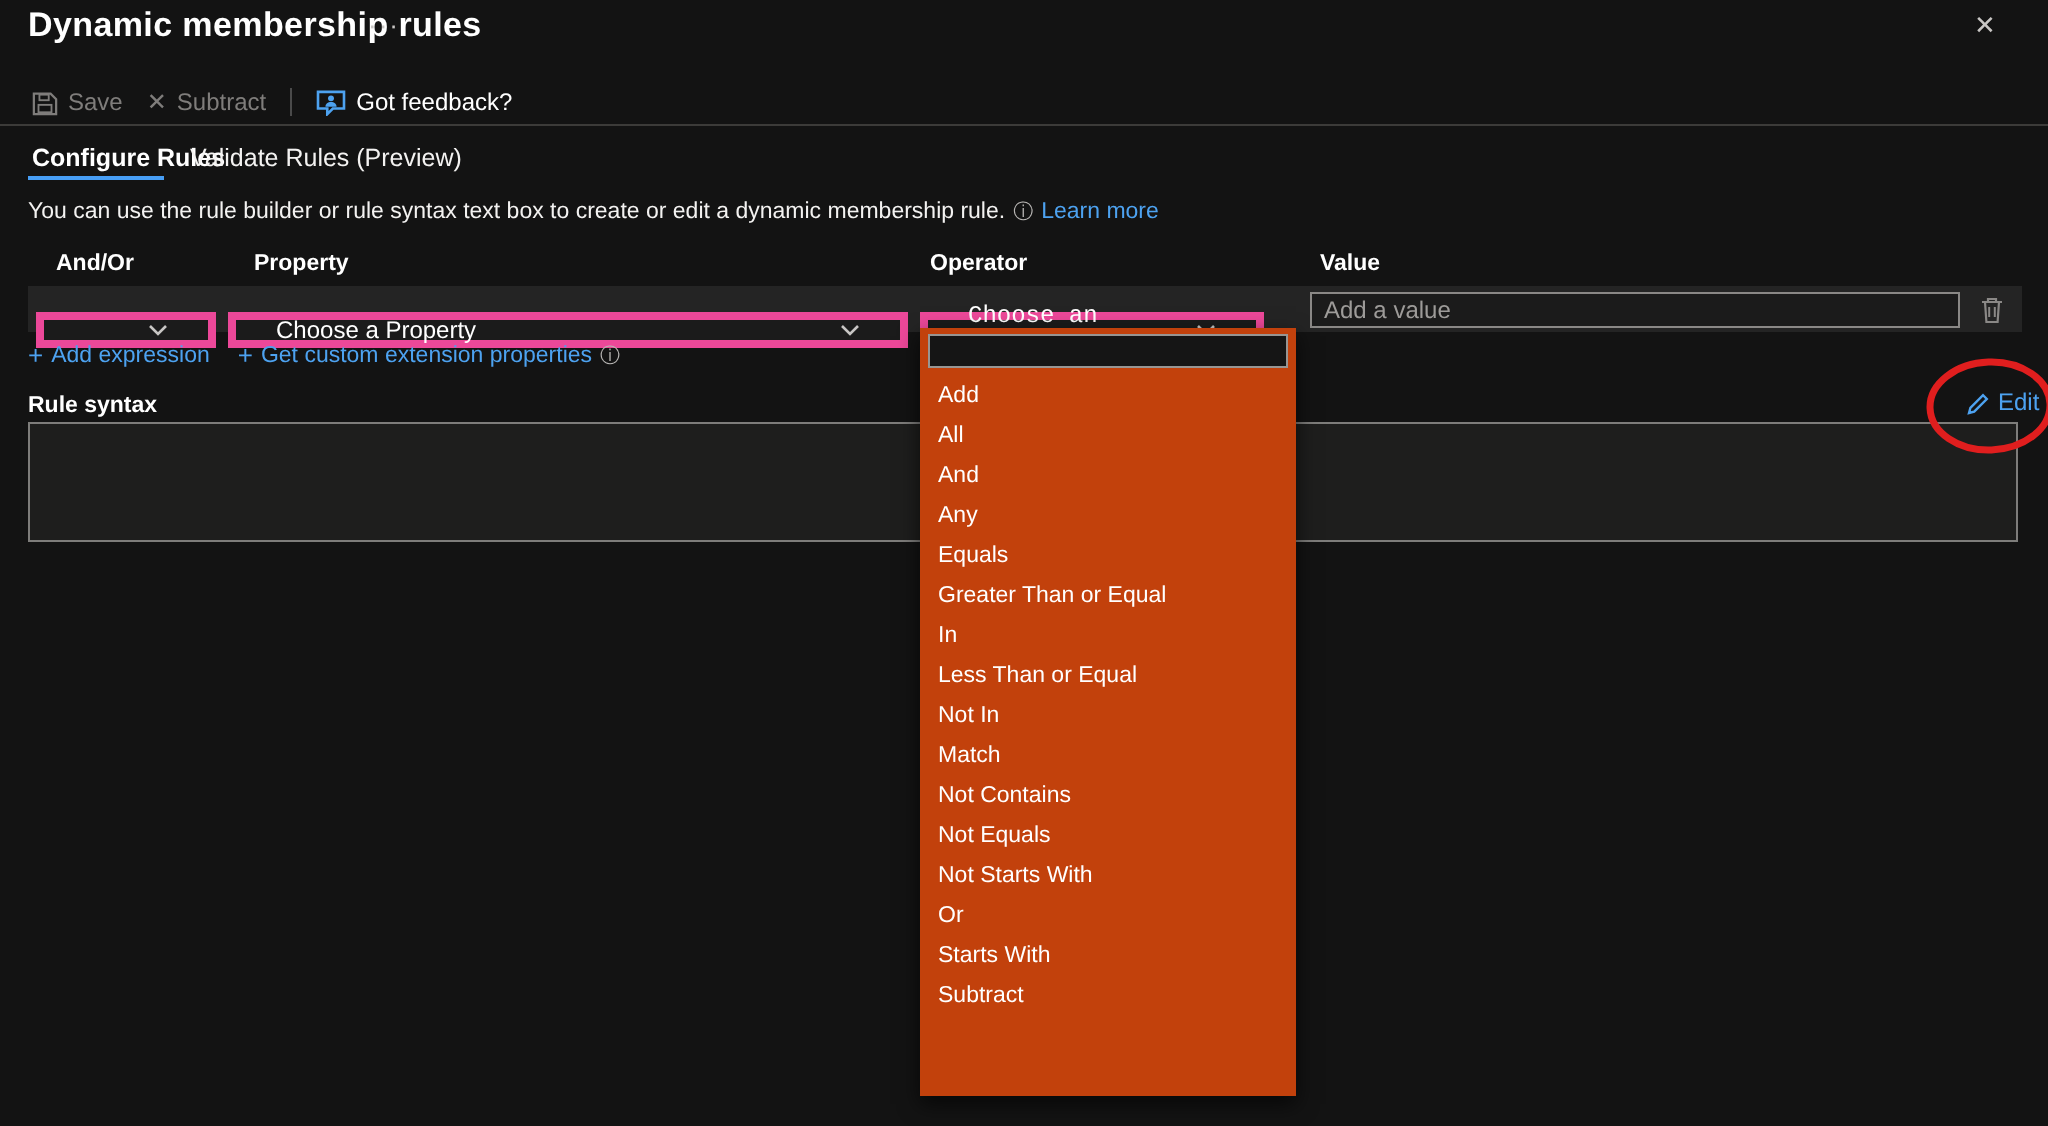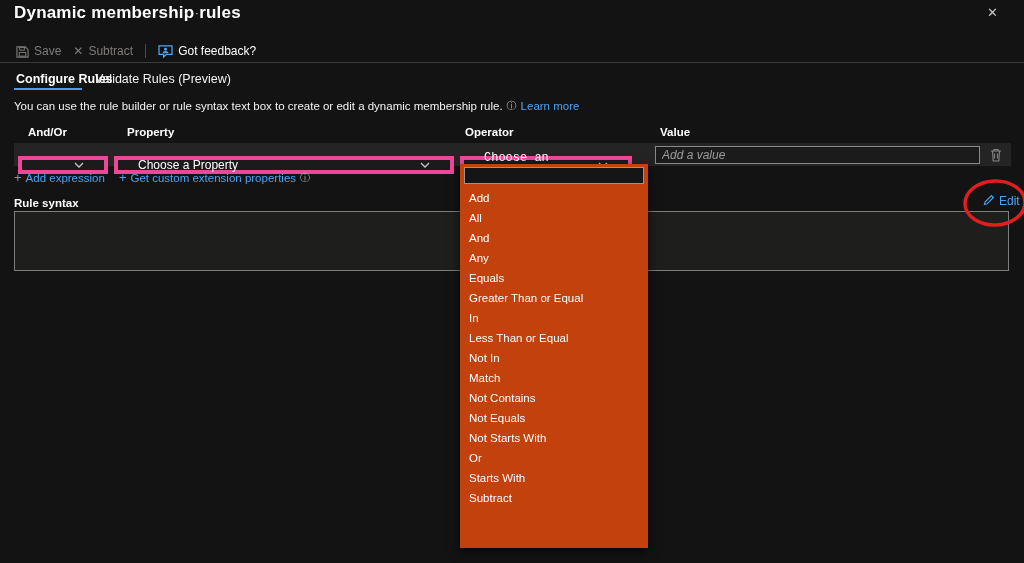--- a/index.html
+++ b/index.html
@@ -42,33 +42,33 @@
   .row-strip { left:14px; top:143px; width:997px; height:23px; background:#242424; }
   .ctrl {
     position:absolute; top:156px; height:18px; background:#1b1b1b;
     border:4px solid #ec4899; display:flex; align-items:center;
     font-size:12px; color:#ffffff; padding:0 20px; cursor:pointer;
   }
   .ctrl .chev { margin-left:auto; }
   .value-input {
     position:absolute; top:146px; left:655px; width:325px; height:18px;
     background:#1b1b1b; border:1px solid #8a8886; color:#ffffff;
-    font-size:12px; padding:0 6px; font-family:"Liberation Sans","DejaVu Sans",sans-serif;font-style:italic;
+    font-size:12px; padding:0 6px; font-family:"Liberation Sans","DejaVu Sans",sans-serif;
   }
   .value-input::placeholder { color:#9d9b99; }
   .trash-btn { left:986px; top:146px; width:20px; height:18px; display:flex; align-items:center; justify-content:center; cursor:pointer; }
 
   
   .links-row { left:14px; top:170px; display:flex; gap:14px; font-size:11.5px; align-items:center; }
   .blue-link { color:#4da2f0; display:flex; align-items:center; gap:4px; cursor:pointer; }
   .plus { font-size:13px; }
 
   
   .rs-label { left:14px; top:197px; font-size:11.5px; font-weight:bold; }
-  .edit-btn { left:983px; top:194px; display:flex; align-items:flex-start; gap:4px; color:#4da2f0; font-size:12px; cursor:pointer; z-index:6; }
+  .edit-btn { left:983px; top:194px; display:flex; align-items:flex-end; gap:4px; color:#4da2f0; font-size:12px; cursor:pointer; z-index:6; }
   .rs-box { left:14px; top:211px; width:995px; height:60px; background:#1e1e1d; border:1px solid #7e7d7b; font-size:12px; color:#fff; padding:4px 6px; }
 
   
   .dd-panel {
     left:460px; top:164px; width:188px; height:384px; background:#c2410c;
     box-shadow:0 4px 10px rgba(0,0,0,.65); z-index:5;
   }
   .dd-search {
     display:block; margin:3px 4px 0 4px; width:180px; height:17px;
     background:#151515; border:1px solid #979593; color:#fff; font-size:11.5px; padding:0 4px;

